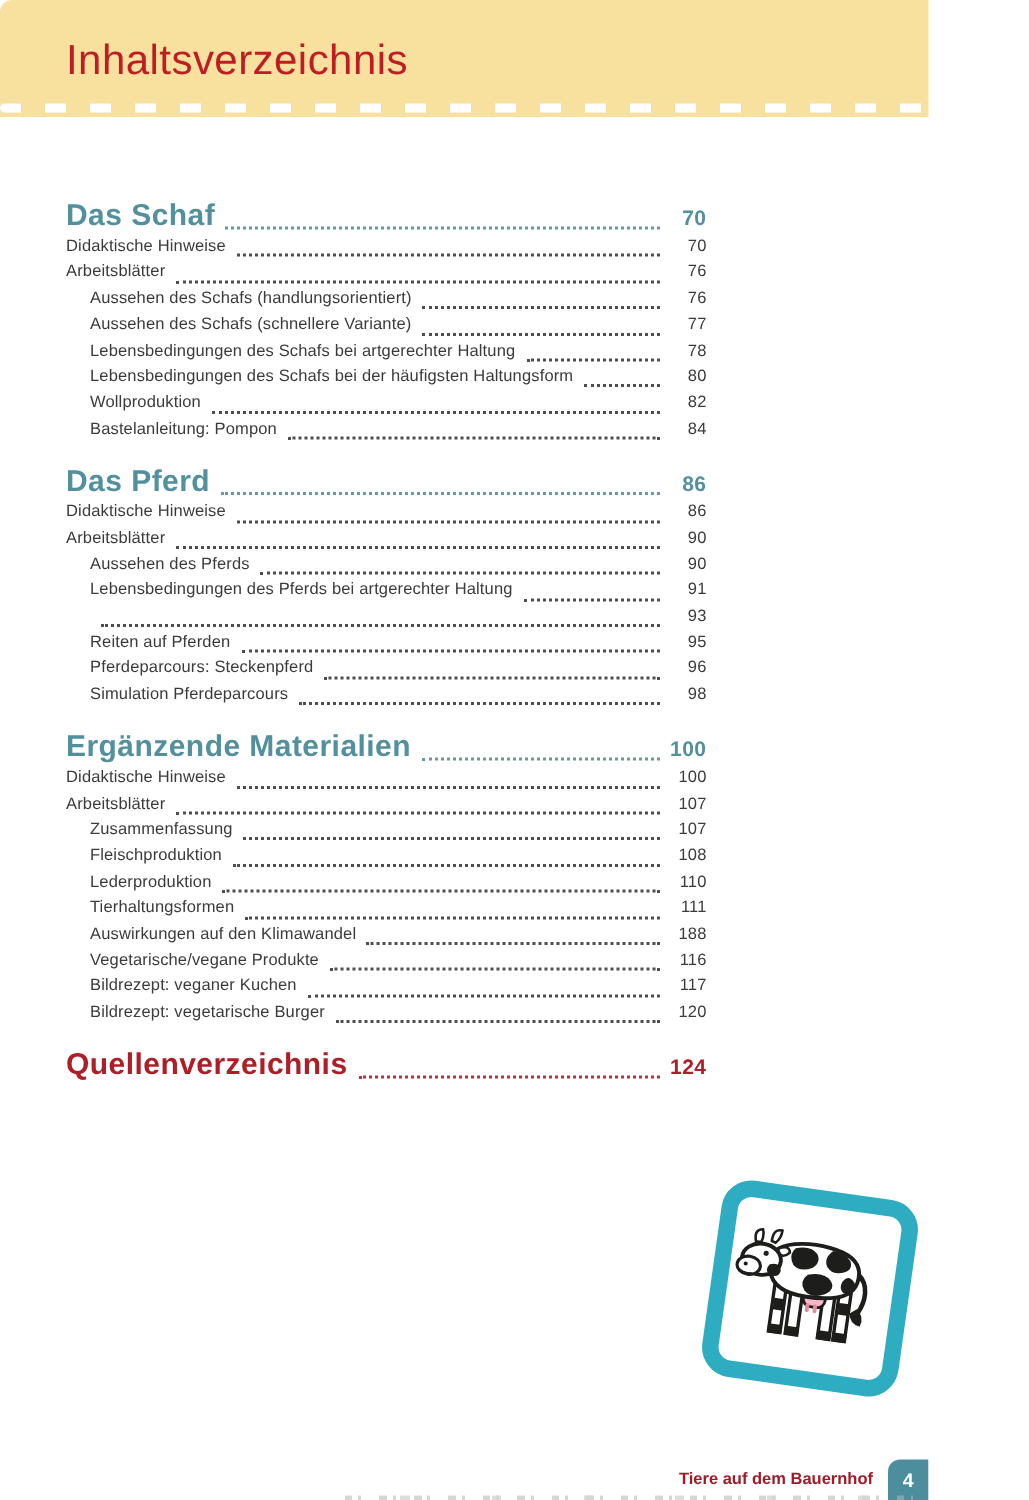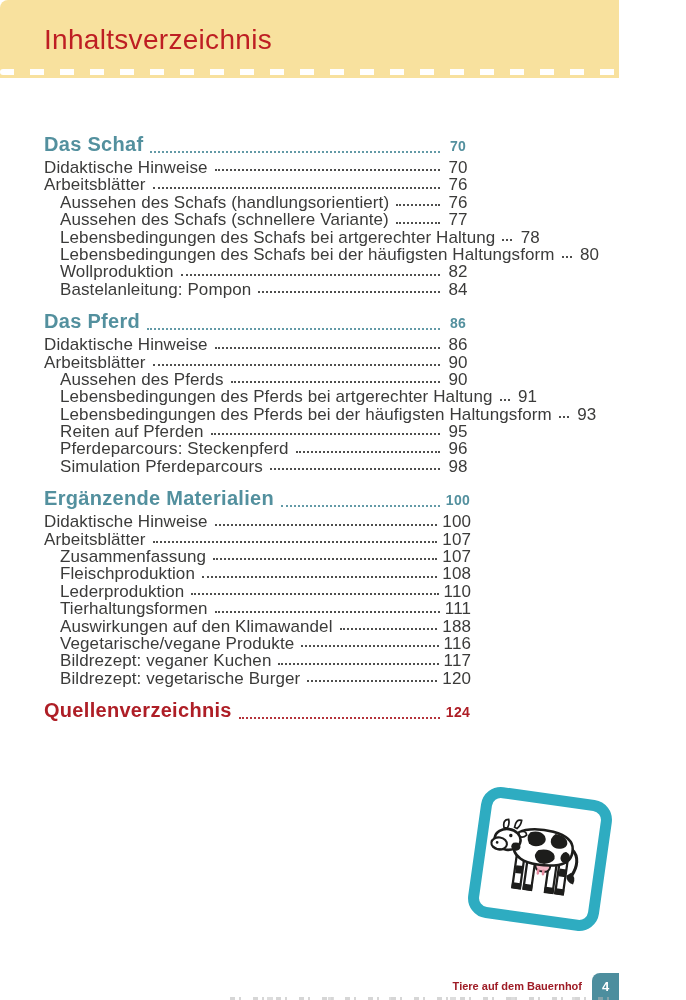--- a/index.html
+++ b/index.html
@@ -27,22 +27,22 @@
   .toc-section{margin-top:13px;}
   .toc-section:first-child{margin-top:0;}
   .toc-section.style-red{}
   .row{display:flex;align-items:baseline;}
   .row .lbl{white-space:nowrap;}
   .row .leader{
     flex:1;min-width:10px;align-self:flex-end;
     border-bottom:2px dotted currentColor;
     margin:0 5px 4px 7px;opacity:.9;
   }
-  .row .pg{min-width:26px;text-align:center;white-space:nowrap;}
-  .row.entry{height:17.4px;font-size:17px;letter-spacing:.1px;color:var(--body-text,#3b3b3a);}
+  .row .pg{min-width:26px;text-align:right;white-space:nowrap;}
+  .row.entry{height:17.4px;font-size:11px;letter-spacing:.1px;color:var(--body-text,#3b3b3a);}
   .row.entry.ind{padding-left:16px;}
   .row.heading{height:25px;font-weight:bold;font-size:20px;letter-spacing:.3px;}
   .style-teal .row.heading{color:var(--section-teal,#53909e);}
   .style-red .row.heading{color:var(--quellen-red,#ae1e26);}
   .row.heading .pg{font-size:14px;}
   .row.heading .leader{border-bottom-width:2.5px;margin-bottom:5px;}
   
   .cow-card{
     position:absolute;left:474px;top:793px;width:110px;height:110px;
     background:#ffffff;border:11px solid var(--card-teal,#2eacc1);
@@ -146,21 +146,20 @@
           <span class="lbl">Aussehen des Pferds</span>
           <span class="leader"></span>
           <span class="pg">90</span>
         </div>
         <div class="row entry ind">
           <span class="lbl">Lebensbedingungen des Pferds bei artgerechter Haltung</span>
           <span class="leader"></span>
           <span class="pg">91</span>
         </div>
         <div class="row entry ind">
-          <span class="lbl">Lebensbedingungen des Pferds bei der häufigsten Haltungsform</span>
           <span class="leader"></span>
           <span class="pg">93</span>
         </div>
         <div class="row entry ind">
           <span class="lbl">Reiten auf Pferden</span>
           <span class="leader"></span>
           <span class="pg">95</span>
         </div>
         <div class="row entry ind">
           <span class="lbl">Pferdeparcours: Steckenpferd</span>

